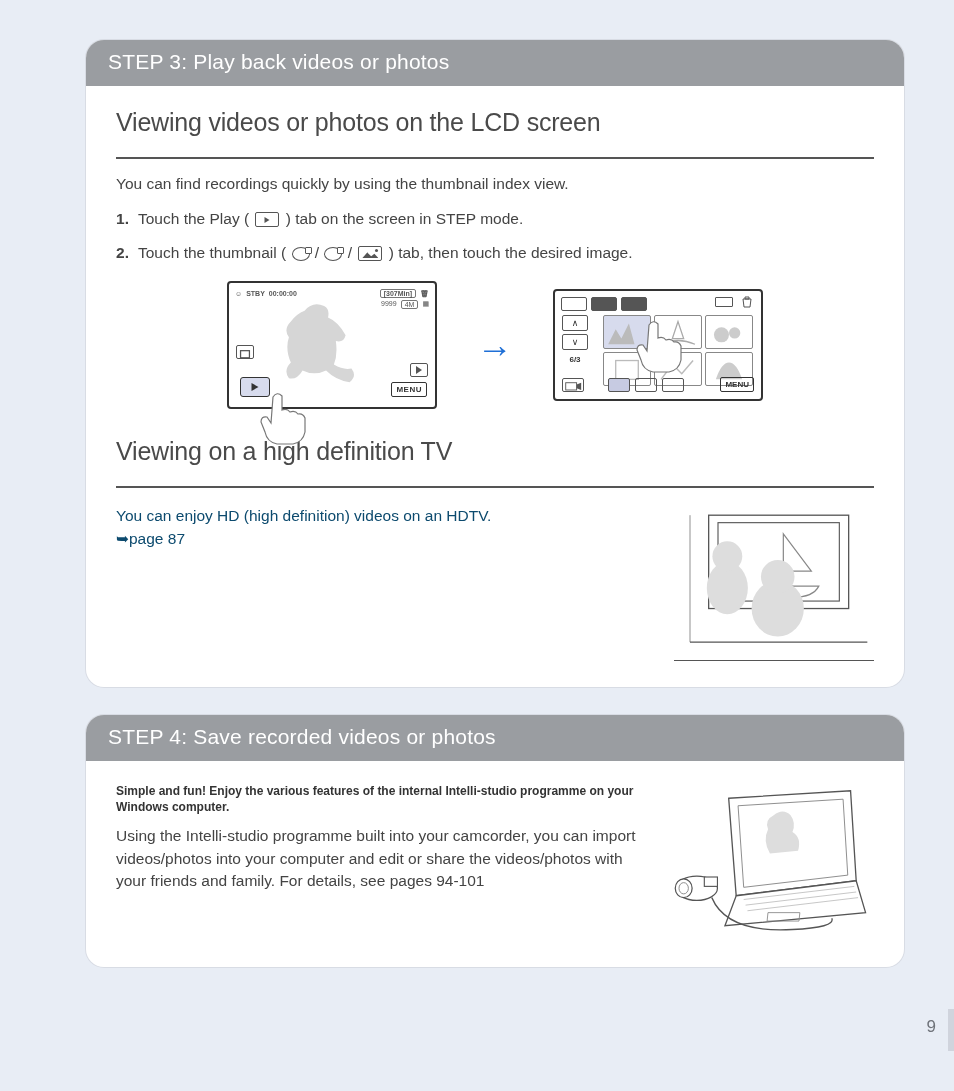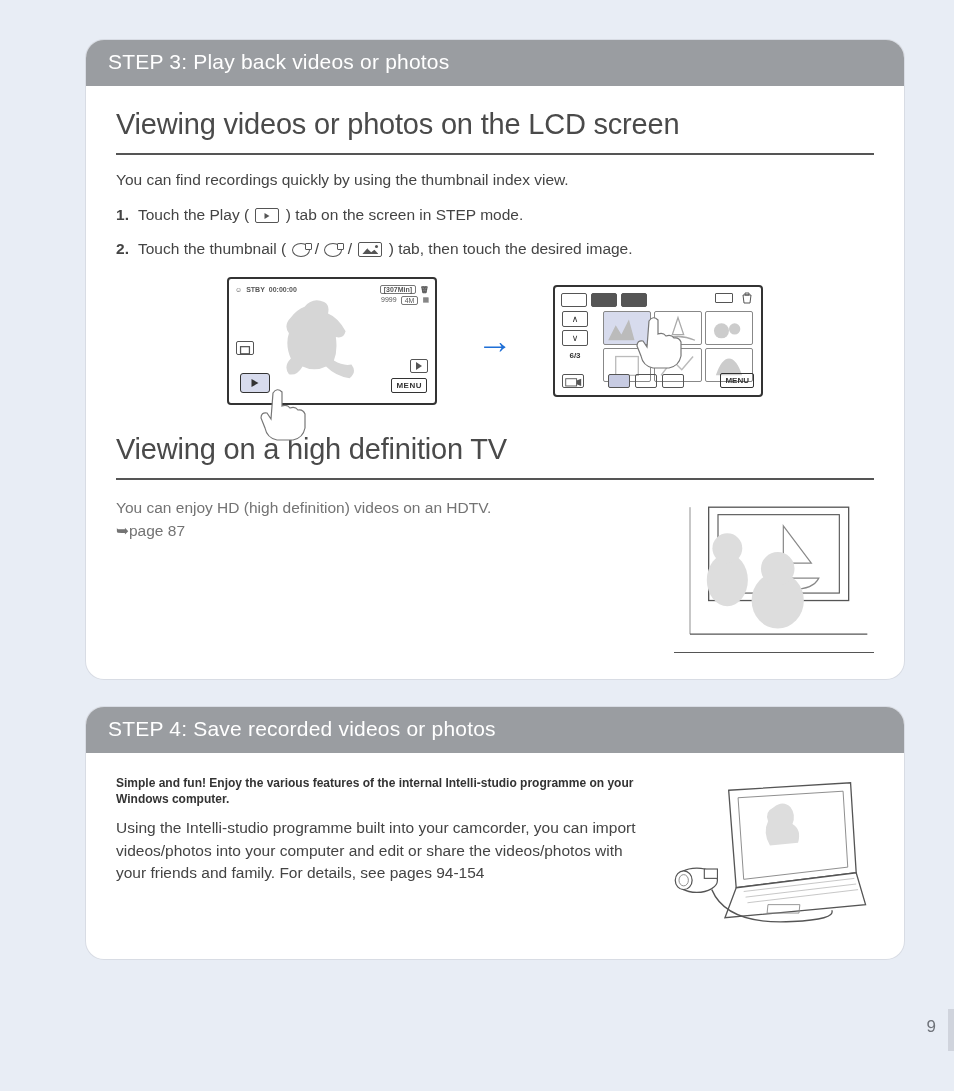--- a/index.html
+++ b/index.html
@@ -23,25 +23,25 @@
   .card-header {
     background: #9a9da1;
     color: #fff;
     font-size: 21px;
     font-weight: 400;
     padding: 10px 22px 12px 22px;
     letter-spacing: 0.2px;
   }
   .card-body { padding: 22px 30px 26px 30px; }
   .section-h {
-    font-size: 29px;
+    font-size: 25px;
     font-weight: 400;
     color: #4a4a4a;
     border-bottom: 2px solid #555;
-    padding-bottom: 12px;
+    padding-bottom: 20px;
     margin-bottom: 16px;
     letter-spacing: -0.2px;
   }
   .intro { font-size: 15.5px; margin-bottom: 14px; color: #444; }
   ol.steps { list-style: none; counter-reset: step; font-size: 15.5px; color: #444; }
   ol.steps li { counter-increment: step; margin-bottom: 10px; padding-left: 22px; position: relative; line-height: 1.55; }
   ol.steps li::before { content: counter(step) "."; position: absolute; left: 0; font-weight: 700; }
   .inline-icon {
     display: inline-block; vertical-align: -3px; width: 24px; height: 15px;
     border: 1.3px solid #555; border-radius: 2px; position: relative; margin: 0 2px;
@@ -103,21 +103,21 @@
   .pager { font-size:8px; font-weight:700; text-align:center; margin-top:2px; }
   .lcd2 .botrow { position:absolute; left:7px; bottom:7px; right:7px; display:flex; align-items:center; gap:5px; }
   .mini { width:22px; height:14px; border:1.3px solid #555; border-radius:2px; }
   .mini.fill { background:#c7cbe2; }
   .lcd2 .menu-btn { border:1.5px solid #333; border-radius:2px; font-size:8px; font-weight:700; padding:2px 4px; margin-left:auto; }
   .lcd2 .battery { position:absolute; right:28px; top:6px; width:18px; height:10px; border:1.3px solid #555; border-radius:1px; }
   .lcd2 .trash { position:absolute; right:8px; top:5px; width:12px; height:12px; }
 
   
   .hd-wrap { display:flex; gap:30px; align-items:flex-start; }
-  .hd-text { flex:1; font-size:15.5px; color:#737373; line-height:1.5; }
+  .hd-text { flex:1; font-size:15.5px; color:#0c4a6e; line-height:1.5; }
   .tv-fig { width:200px; }
   .divider-wide { border-bottom: 1.2px solid #555; margin-top: 12px; }
 
   
   .note { display:flex; align-items:center; gap:14px; margin-top:22px; border-top:2.5px solid #333; border-bottom:2.5px solid #333; padding:10px 6px 10px 4px; }
   .note-icon { width:34px; height:34px; border:1.6px solid #333; display:flex; align-items:center; justify-content:center; flex-shrink:0; }
   .note-text { font-size:15px; color:#444; }
 
   
   .s4-wrap { display:flex; gap:20px; align-items:flex-start; }
@@ -292,21 +292,21 @@
 
   </div>
 </div>
 
 <div class="card">
   <div class="card-header">STEP 4: Save recorded videos or photos</div>
   <div class="card-body">
     <div class="s4-wrap">
       <div class="s4-text">
         <div class="s4-head">Simple and fun! Enjoy the various features of the internal Intelli-studio programme on your Windows computer.</div>
-        <div class="s4-body">Using the Intelli-studio programme built into your camcorder, you can import videos/photos into your computer and edit or share the videos/photos with your friends and family. For details, see pages 94-154</div>
+        <div class="s4-body">Using the Intelli-studio programme built into your camcorder, you can import videos/photos into your computer and edit or share the videos/photos with your friends and family. For details, see pages 94-101</div>
       </div>
       <div class="laptop-fig">
         <svg viewBox="0 0 210 160" width="210" height="150">
 
           <path d="M62 12 L192 4 L198 100 L70 116 Z" fill="#fff" stroke="#555" stroke-width="1.4"></path>
           <path d="M72 20 L184 13 L189 94 L78 107 Z" fill="#fff" stroke="#888" stroke-width="1"></path>
 
           <path d="M110 30 q10 -8 18 0 q6 8 2 18 q10 6 6 20 l-30 3 q-8 -14 -2 -26 q-4 -10 6 -15z" fill="#ddd"></path>
 
           <path d="M70 116 L198 100 L208 134 L58 148 Z" fill="#fff" stroke="#555" stroke-width="1.4"></path>

